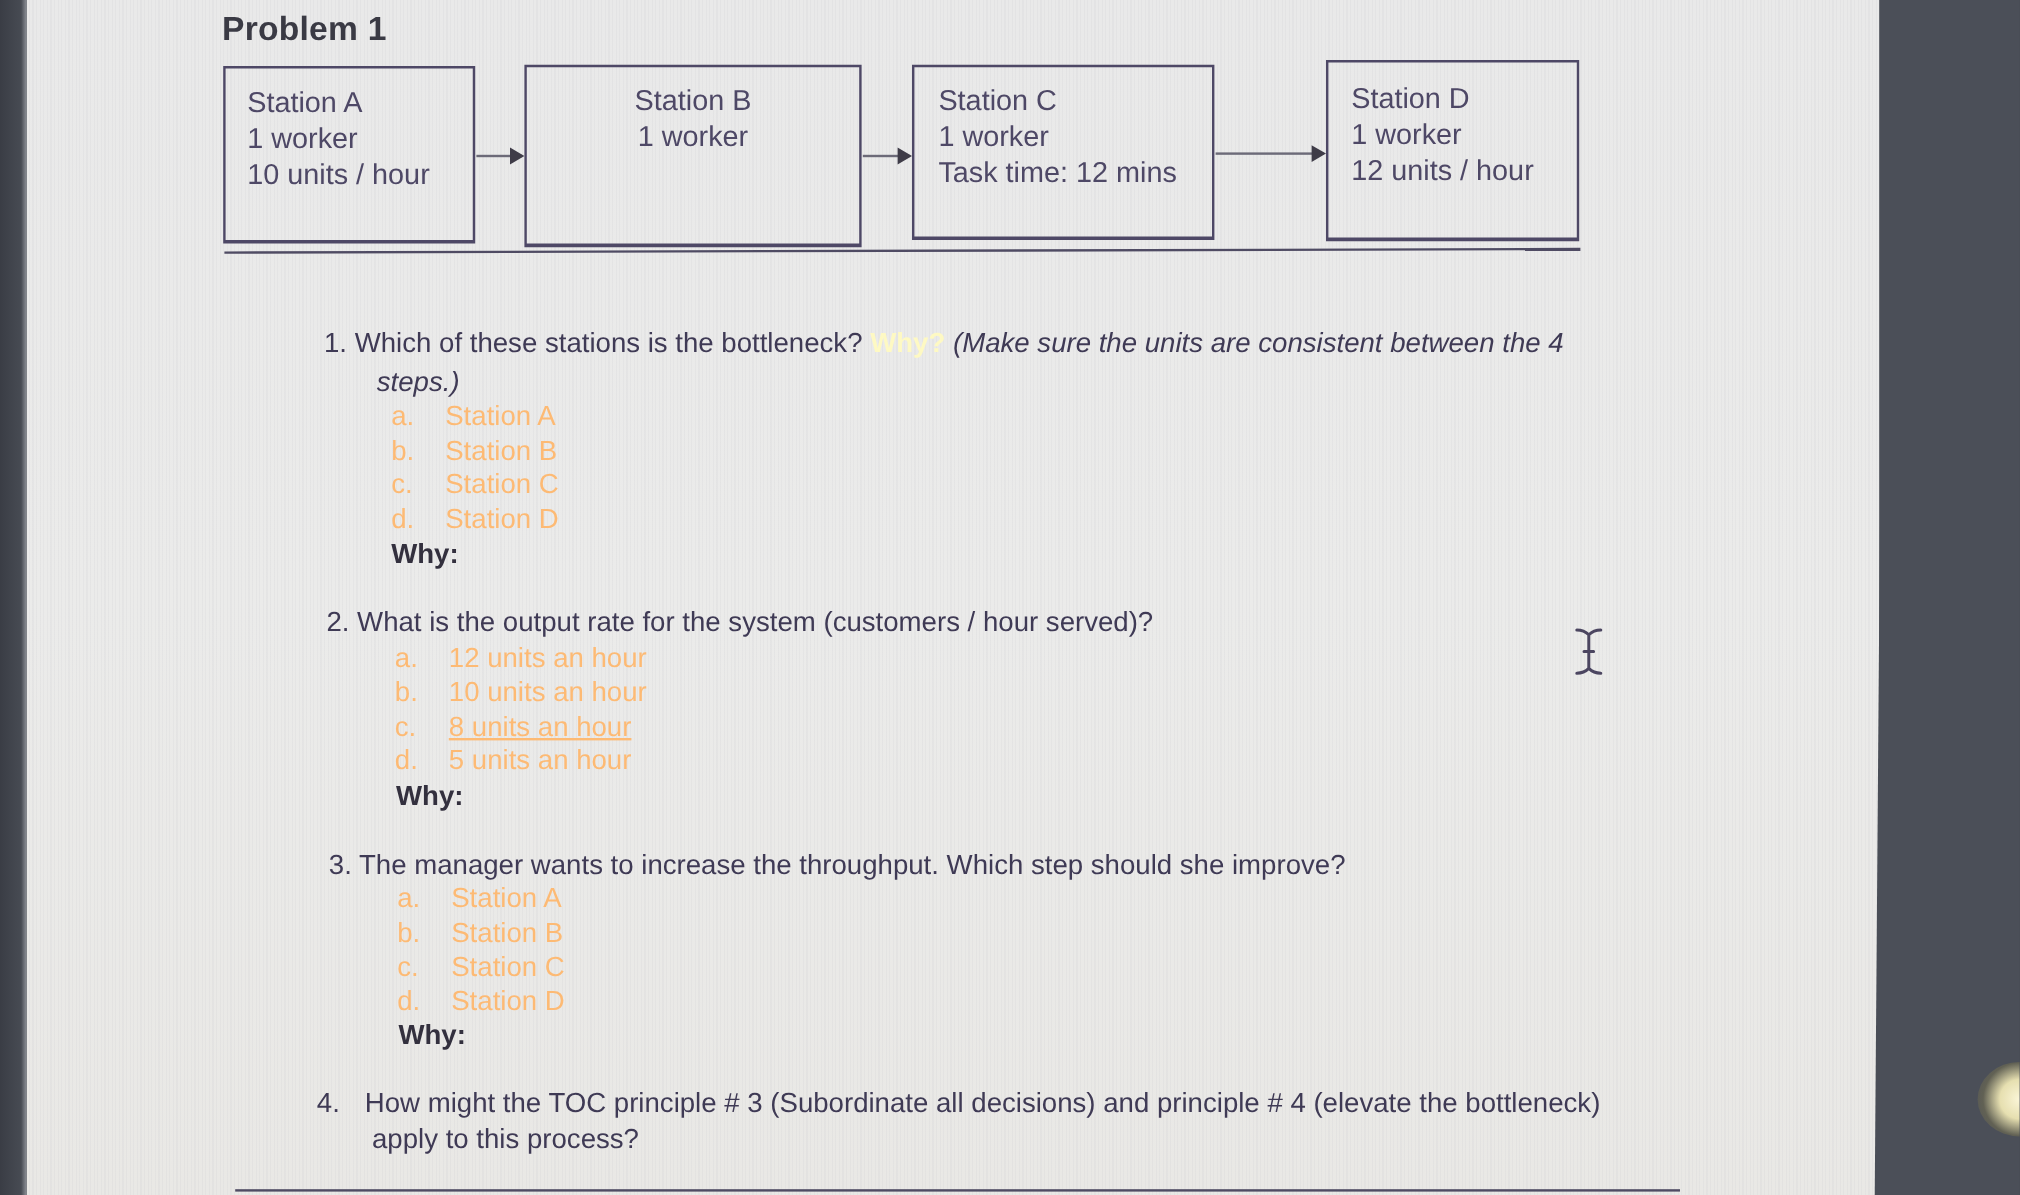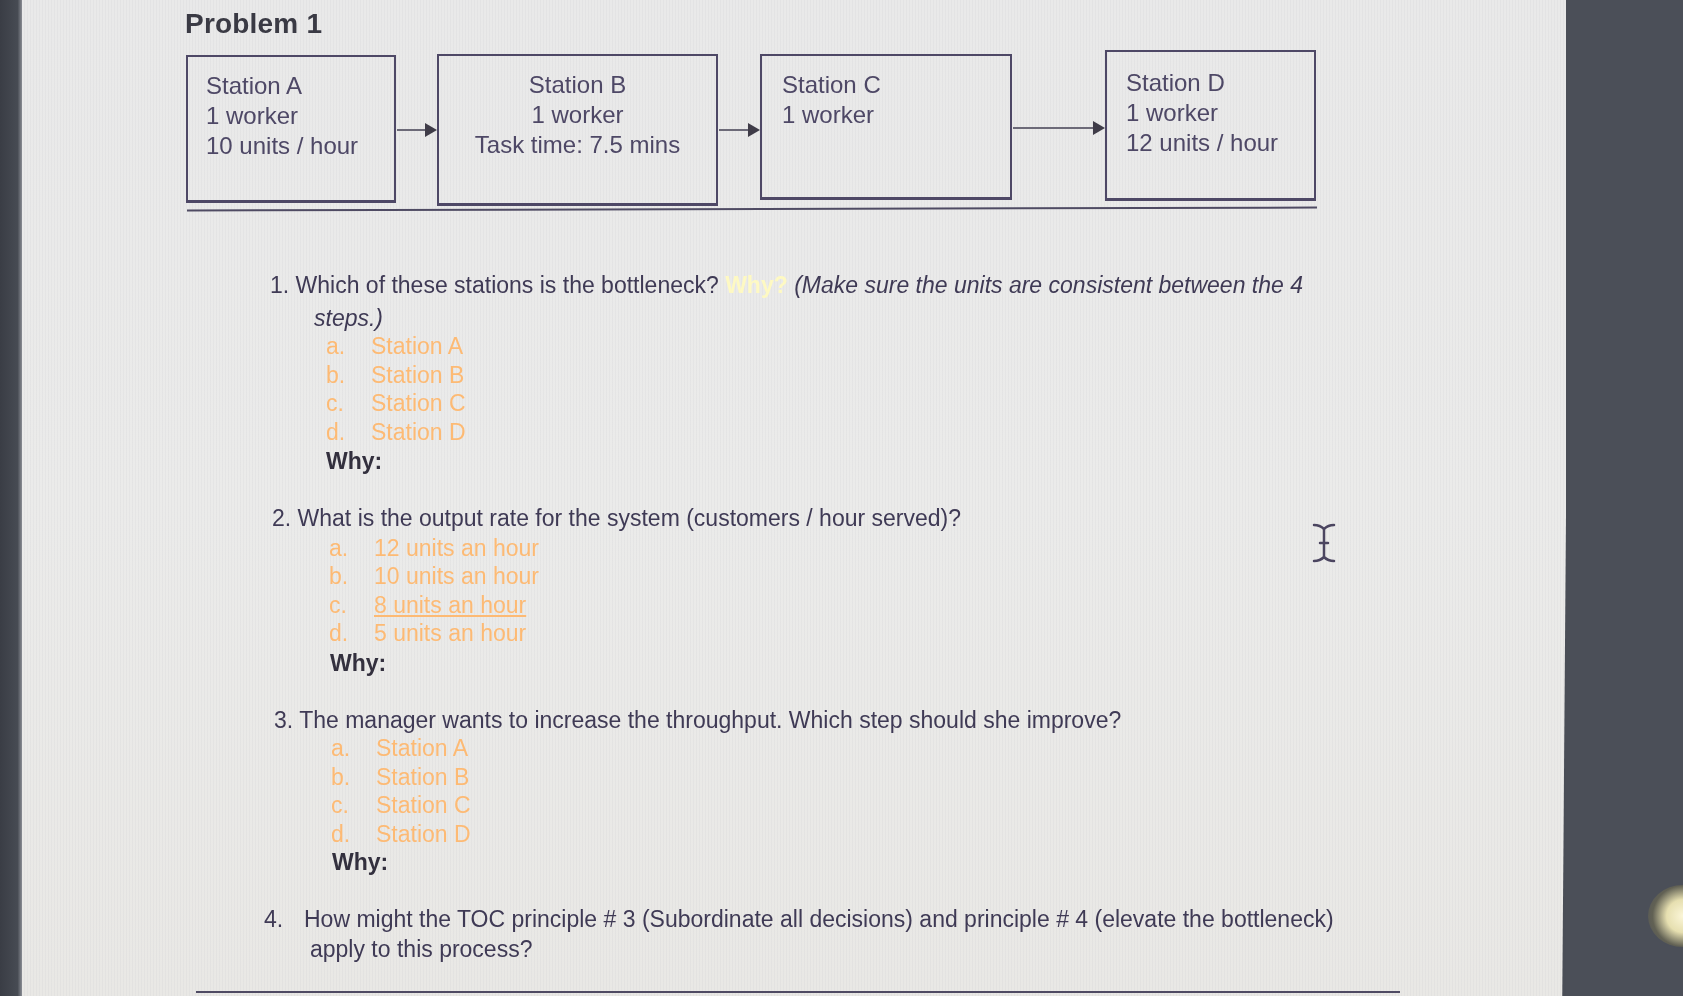--- a/index.html
+++ b/index.html
@@ -72,27 +72,27 @@
 <div class="station" id="st-a">
   <span class="line">Station A</span>
   <span class="line">1 worker</span>
   <span class="line">10 units / hour</span>
 </div>
 <div class="arrow" style="left:397px; top:129px; width:38px;"></div>
 
 <div class="station" id="st-b">
   <span class="line">Station B</span>
   <span class="line">1 worker</span>
-  <span class="line">Task time:  7.5 mins</span>
 </div>
 <div class="arrow" style="left:719px; top:129px; width:39px;"></div>
 
 <div class="station" id="st-c">
   <span class="line">Station C</span>
   <span class="line">1 worker</span>
+  <span class="line">Task time:  12 mins</span>
 </div>
 <div class="arrow" style="left:1013px; top:127px; width:90px;"></div>
 
 <div class="station" id="st-d">
   <span class="line">Station D</span>
   <span class="line">1 worker</span>
   <span class="line">12 units / hour</span>
 </div>
 
 <div class="rule" style="left:187px; top:208px; width:1130px; transform:rotate(-0.15deg);"></div>

